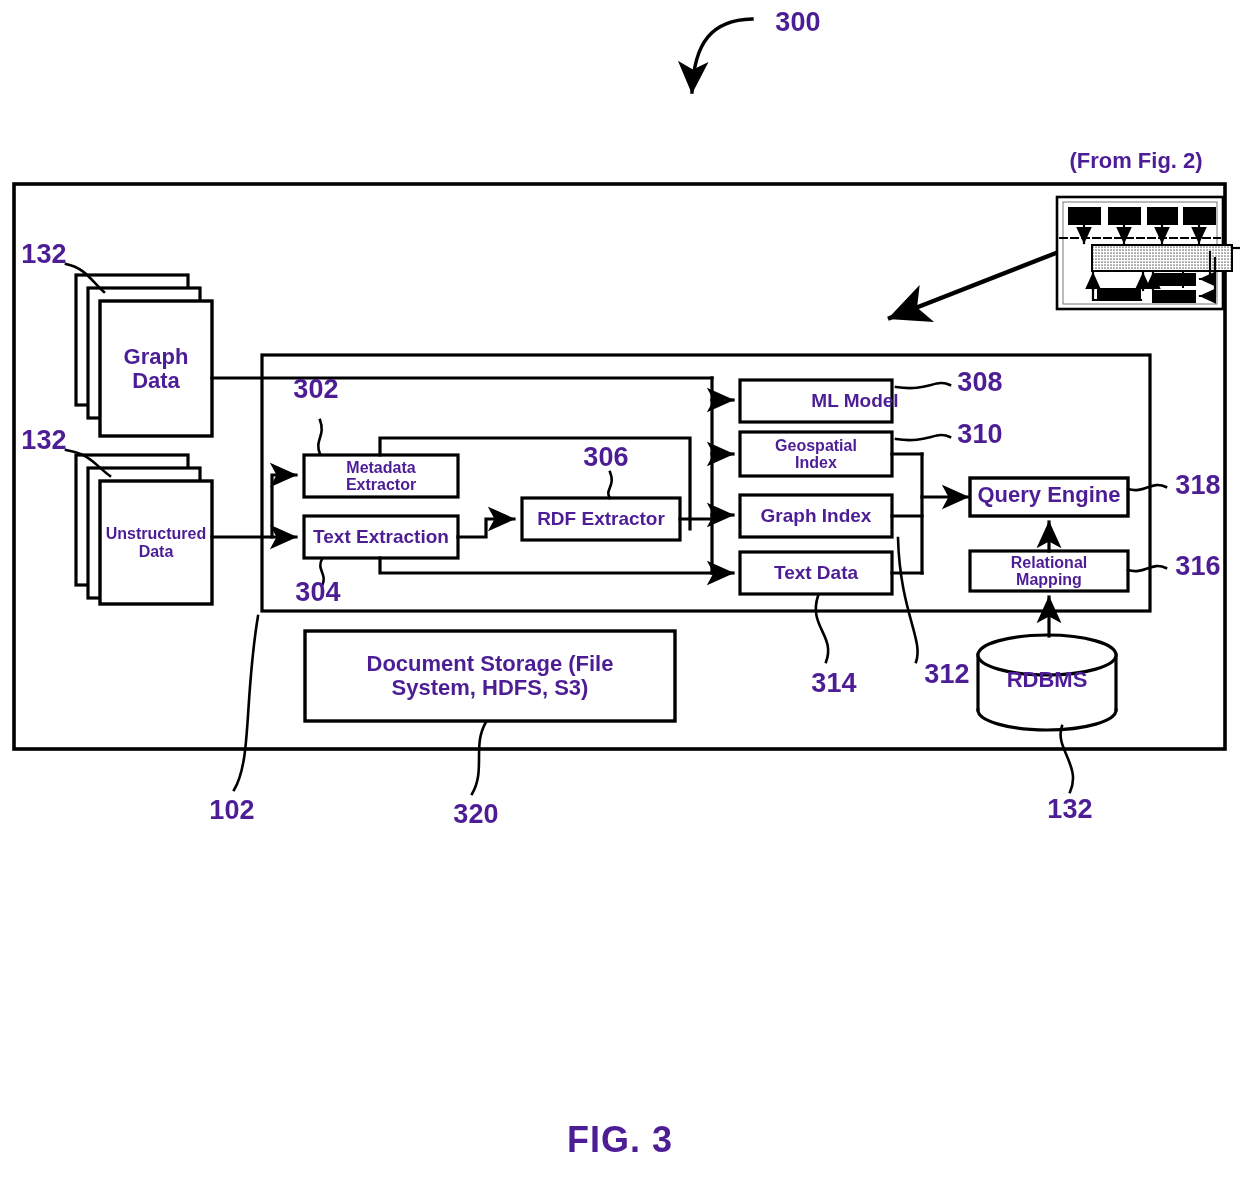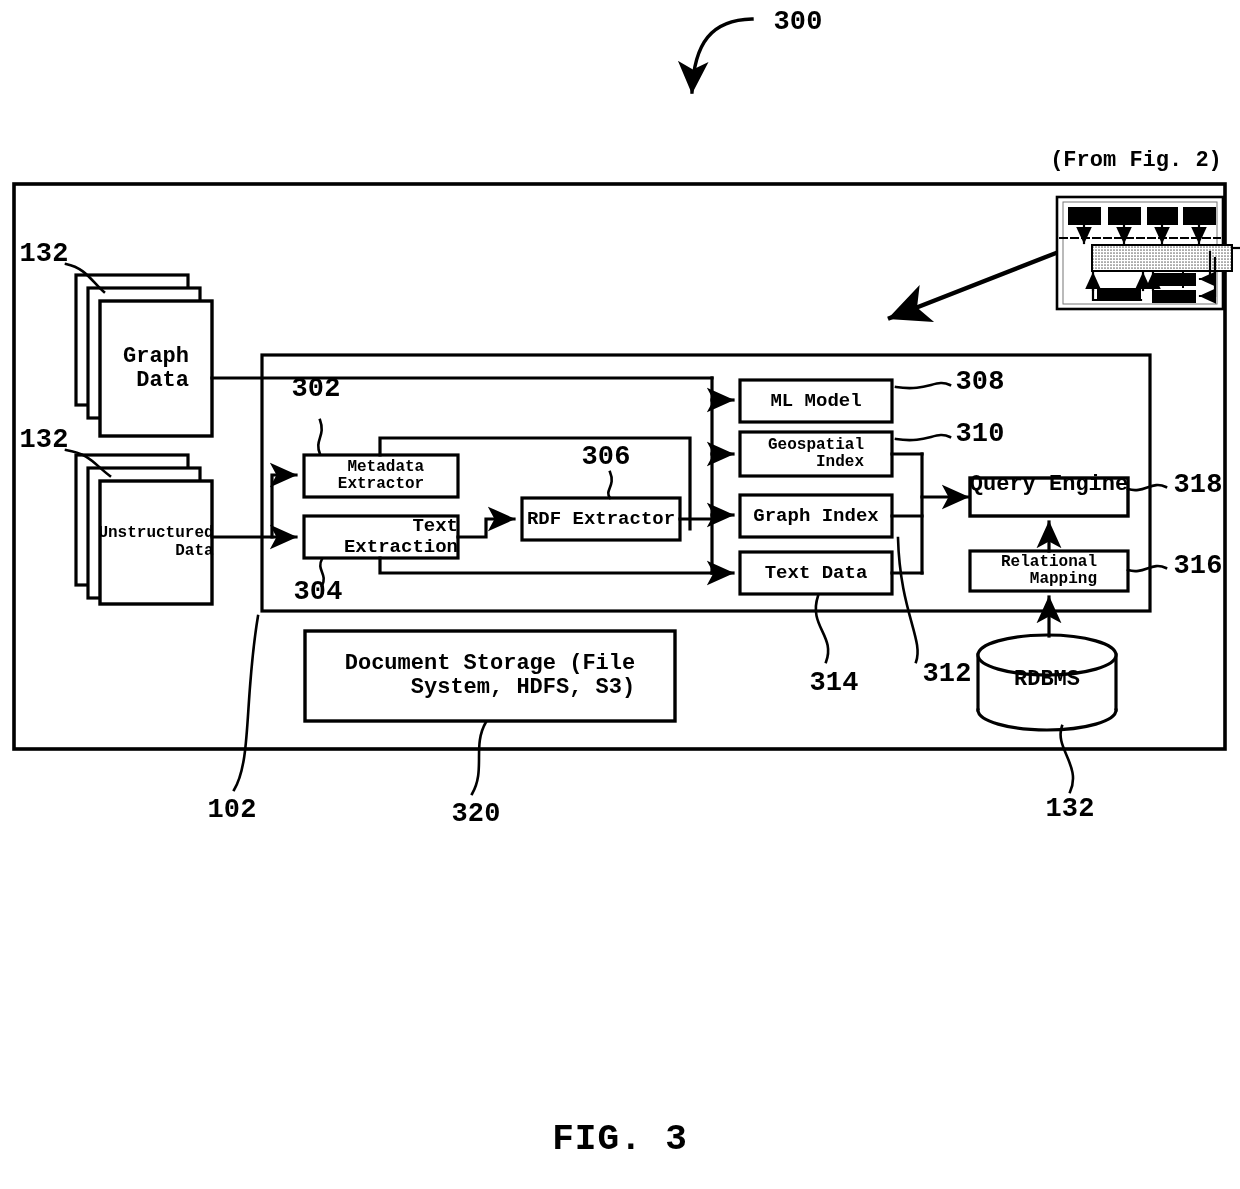--- a/index.html
+++ b/index.html
@@ -27,25 +27,25 @@
     position: absolute;
     left: 0; top: 0;
     width: 1240px;
     height: 1189px;
     pointer-events: none;
   }
   
   .txt {
     position: absolute;
     margin: 0;
-    text-align: right;
+    text-align: center;
     line-height: 1.08;
-    font-family: Liberation Mono, monospace;
+    font-family: Liberation Sans, sans-serif;
     font-weight: bold;
-    color: #000000;
+    color: #4c1d95;
     white-space: pre-line;
     display: flex;
     align-items: center;
     justify-content: center;
     pointer-events: auto;
   }
   .ref {
     font-size: 27px;
     font-weight: bold;
     letter-spacing: 0.2px;
@@ -228,27 +228,27 @@
   <div class="txt boxlabel-lg" style="left:100px; top:301px; width:112px; height:135px;">Graph
 Data</div>
   <div class="txt boxlabel-sm" style="left:98px; top:481px; width:116px; height:123px;">Unstructured
 Data</div>
 
   <div class="txt boxlabel-sm" style="left:304px; top:455px; width:154px; height:42px;">Metadata
 Extractor</div>
   <div class="txt boxlabel" style="left:304px; top:516px; width:154px; height:42px;">Text Extraction</div>
   <div class="txt boxlabel" style="left:522px; top:498px; width:158px; height:42px;">RDF Extractor</div>
 
-  <div class="txt boxlabel" style="left:740px; top:380px; width:152px; height:42px;">ML Model</div>
+  <div class="txt boxlabel" style="left:740px; top:380px; width:152px; height:42px;padding-left:39px;">ML Model</div>
   <div class="txt boxlabel-sm" style="left:740px; top:432px; width:152px; height:44px;">Geospatial
 Index</div>
   <div class="txt boxlabel" style="left:740px; top:495px; width:152px; height:42px;">Graph Index</div>
   <div class="txt boxlabel" style="left:740px; top:552px; width:152px; height:42px;">Text Data</div>
 
-  <div class="txt boxlabel-lg" style="left:968px; top:464px; width:162px; height:42px;">Query Engine</div>
+  <div class="txt boxlabel-lg" style="left:968px; top:474px; width:162px; height:42px;">Query Engine</div>
   <div class="txt boxlabel-sm" style="left:970px; top:551px; width:158px; height:40px;">Relational
 Mapping</div>
 
   <div class="txt boxlabel-lg" style="left:978px; top:662px; width:138px; height:36px;">RDBMS</div>
 
   <div class="txt boxlabel-lg" style="left:310px; top:631px; width:360px; height:90px;">Document Storage (File
 System, HDFS, S3)</div>
 
   <div class="txt ref" style="left:18px; top:239px; width:52px; height:32px;">132</div>
   <div class="txt ref" style="left:18px; top:425px; width:52px; height:32px;">132</div>

